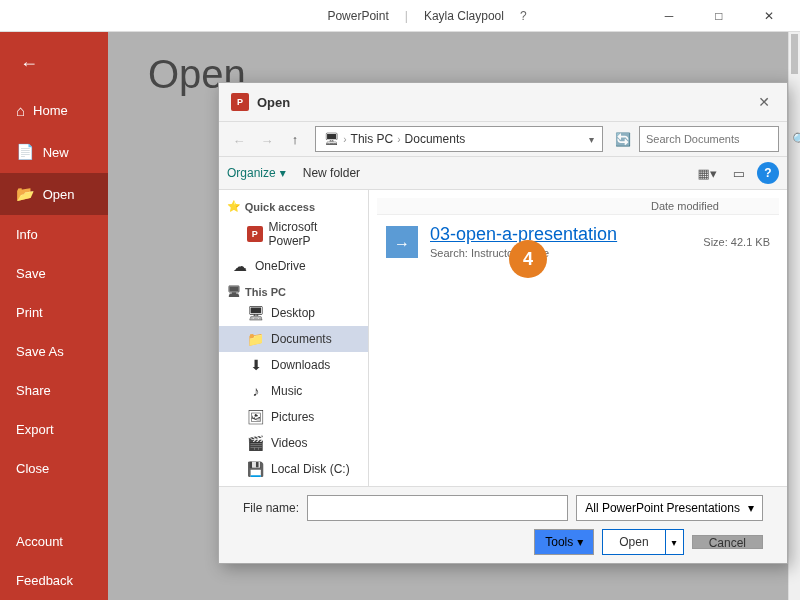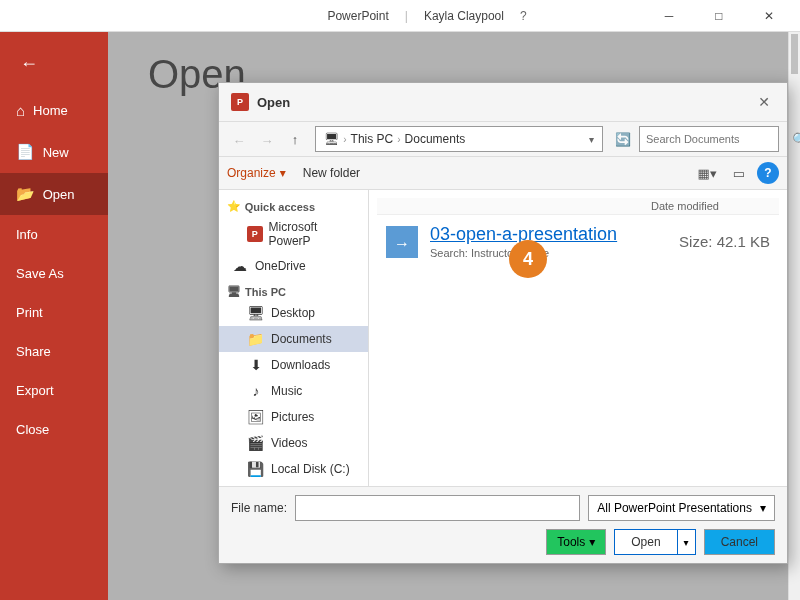--- a/index.html
+++ b/index.html
@@ -243,21 +243,21 @@
     .dialog-toolbar {
       background: #f5f5f5;
       border-bottom: 1px solid #ddd;
       padding: 4px 8px;
       display: flex;
       align-items: center;
       gap: 8px;
     }
     .organize-btn {
       font-size: 12px;
-      color: #c2410c;
+      color: #0f766e;
       cursor: pointer;
       display: flex;
       align-items: center;
       gap: 4px;
     }
     .new-folder-btn {
       font-size: 12px;
       color: #333;
       cursor: pointer;
       padding: 3px 8px;
@@ -365,21 +365,21 @@
       font-size: 18px;
       color: #0066cc;
       text-decoration: underline;
     }
     .file-meta {
       font-size: 11px;
       color: #666;
       margin-top: 2px;
     }
     .file-size {
-      font-size: 15px;
+      font-size: 11px;
       color: #666;
       margin-left: 46px;
     }
 
     
     .step-badge {
       position: absolute;
       top: 50px;
       left: 140px;
       width: 38px;
@@ -403,21 +403,21 @@
       border-bottom: 1px solid #eee;
       background: #fafafa;
     }
     .col-name { flex: 1; }
     .col-date { width: 120px; text-align: left; }
 
     
     .dialog-footer {
       border-top: 1px solid #ddd;
       background: #f5f5f5;
-      padding: 8px 12px;
+      padding: 8px 24px;
     }
     .footer-row1 {
       display: flex;
       align-items: center;
       gap: 8px;
       margin-bottom: 8px;
     }
     .footer-label {
       font-size: 12px;
       color: #333;
@@ -446,21 +446,21 @@
     }
     .footer-row2 {
       display: flex;
       align-items: center;
       justify-content: flex-end;
       gap: 8px;
     }
     .tools-btn {
       height: 26px;
       border: 1px solid #999;
-      background: #22c55e;
+      background: #3b82f6;
       font-size: 12px;
       padding: 0 10px;
       cursor: pointer;
       display: flex;
       align-items: center;
       gap: 4px;
     }
     .open-btn-group {
       display: flex;
       height: 26px;
@@ -477,25 +477,25 @@
     .open-btn-arrow {
       background: #fff;
       border: 1px solid #0066cc;
       font-size: 10px;
       padding: 0 6px;
       cursor: pointer;
       display: flex;
       align-items: center;
     }
     .cancel-btn {
-      background: #0ea5e9;
+      background: #a3a3a3;
       border: 1px solid #999;
       font-size: 12px;
       padding: 0 16px;
-      height: 26px;
+      height: 14px;
       cursor: pointer;
       color: #333;
     }
   </style>
 </head>
 <body>
 
 <div class="title-bar">
   <div style="width:200px;"></div>
   <div class="title-bar-center">
@@ -524,35 +524,44 @@
       <span>New</span>
     </div>
     <div class="sidebar-item active">
       <span class="icon">📂</span>
       <span>Open</span>
     </div>
     <div class="sidebar-item">
       <span>Info</span>
     </div>
     <div class="sidebar-item">
+      <span>Save</span>
+    </div>
+    <div class="sidebar-item">
+      <span>Print</span>
+    </div>
+    <div class="sidebar-item">
       <span>Save As</span>
     </div>
     <div class="sidebar-item">
-      <span>Print</span>
-    </div>
-    <div class="sidebar-item">
       <span>Share</span>
     </div>
     <div class="sidebar-item">
       <span>Export</span>
     </div>
     <div class="sidebar-item">
       <span>Close</span>
     </div>
     <div class="sidebar-bottom">
+      <div class="sidebar-item">
+        <span>Account</span>
+      </div>
+      <div class="sidebar-item">
+        <span>Feedback</span>
+      </div>
     </div>
   </div>
 
   <div class="content-area">
     <div class="page-title">Open</div>
 
     <div class="dialog-overlay">
       <div class="dialog">
 
         <div class="dialog-title-bar">

